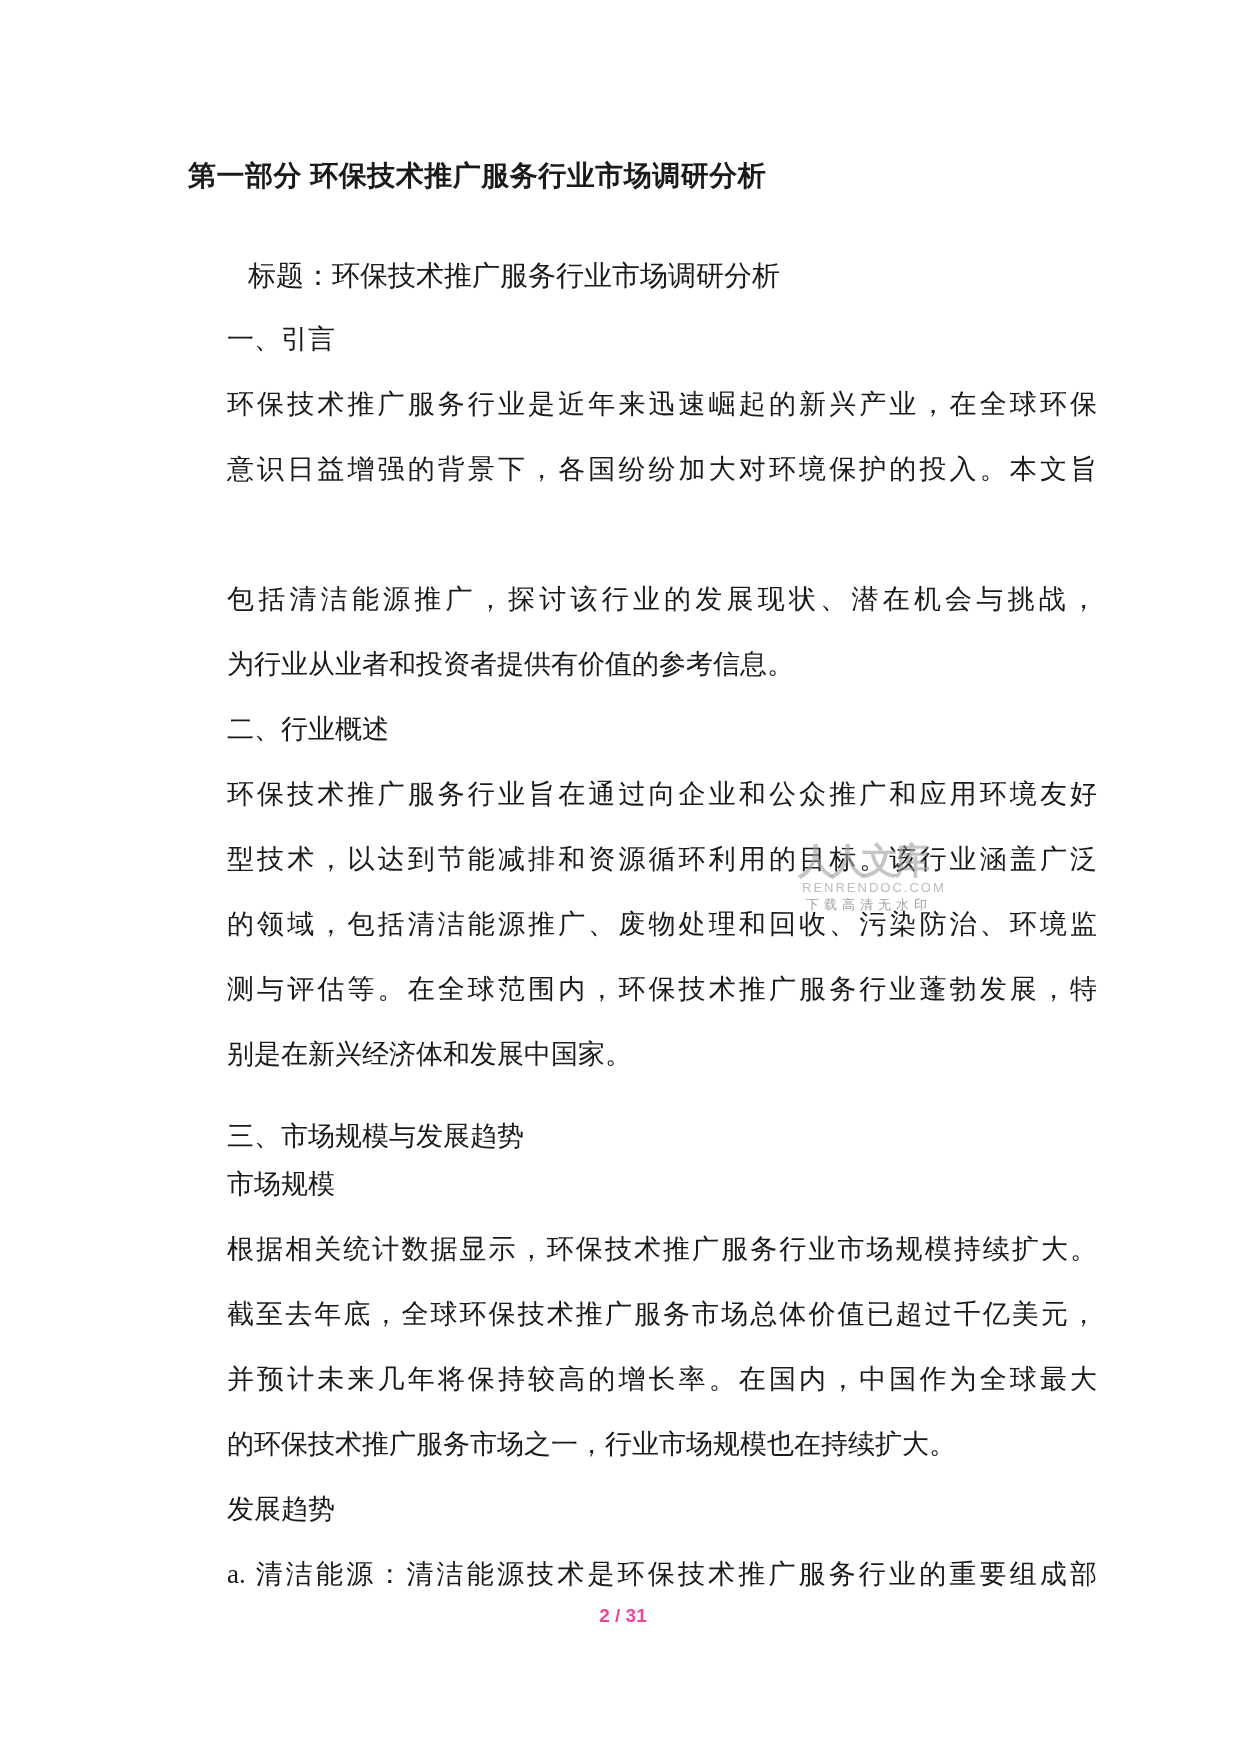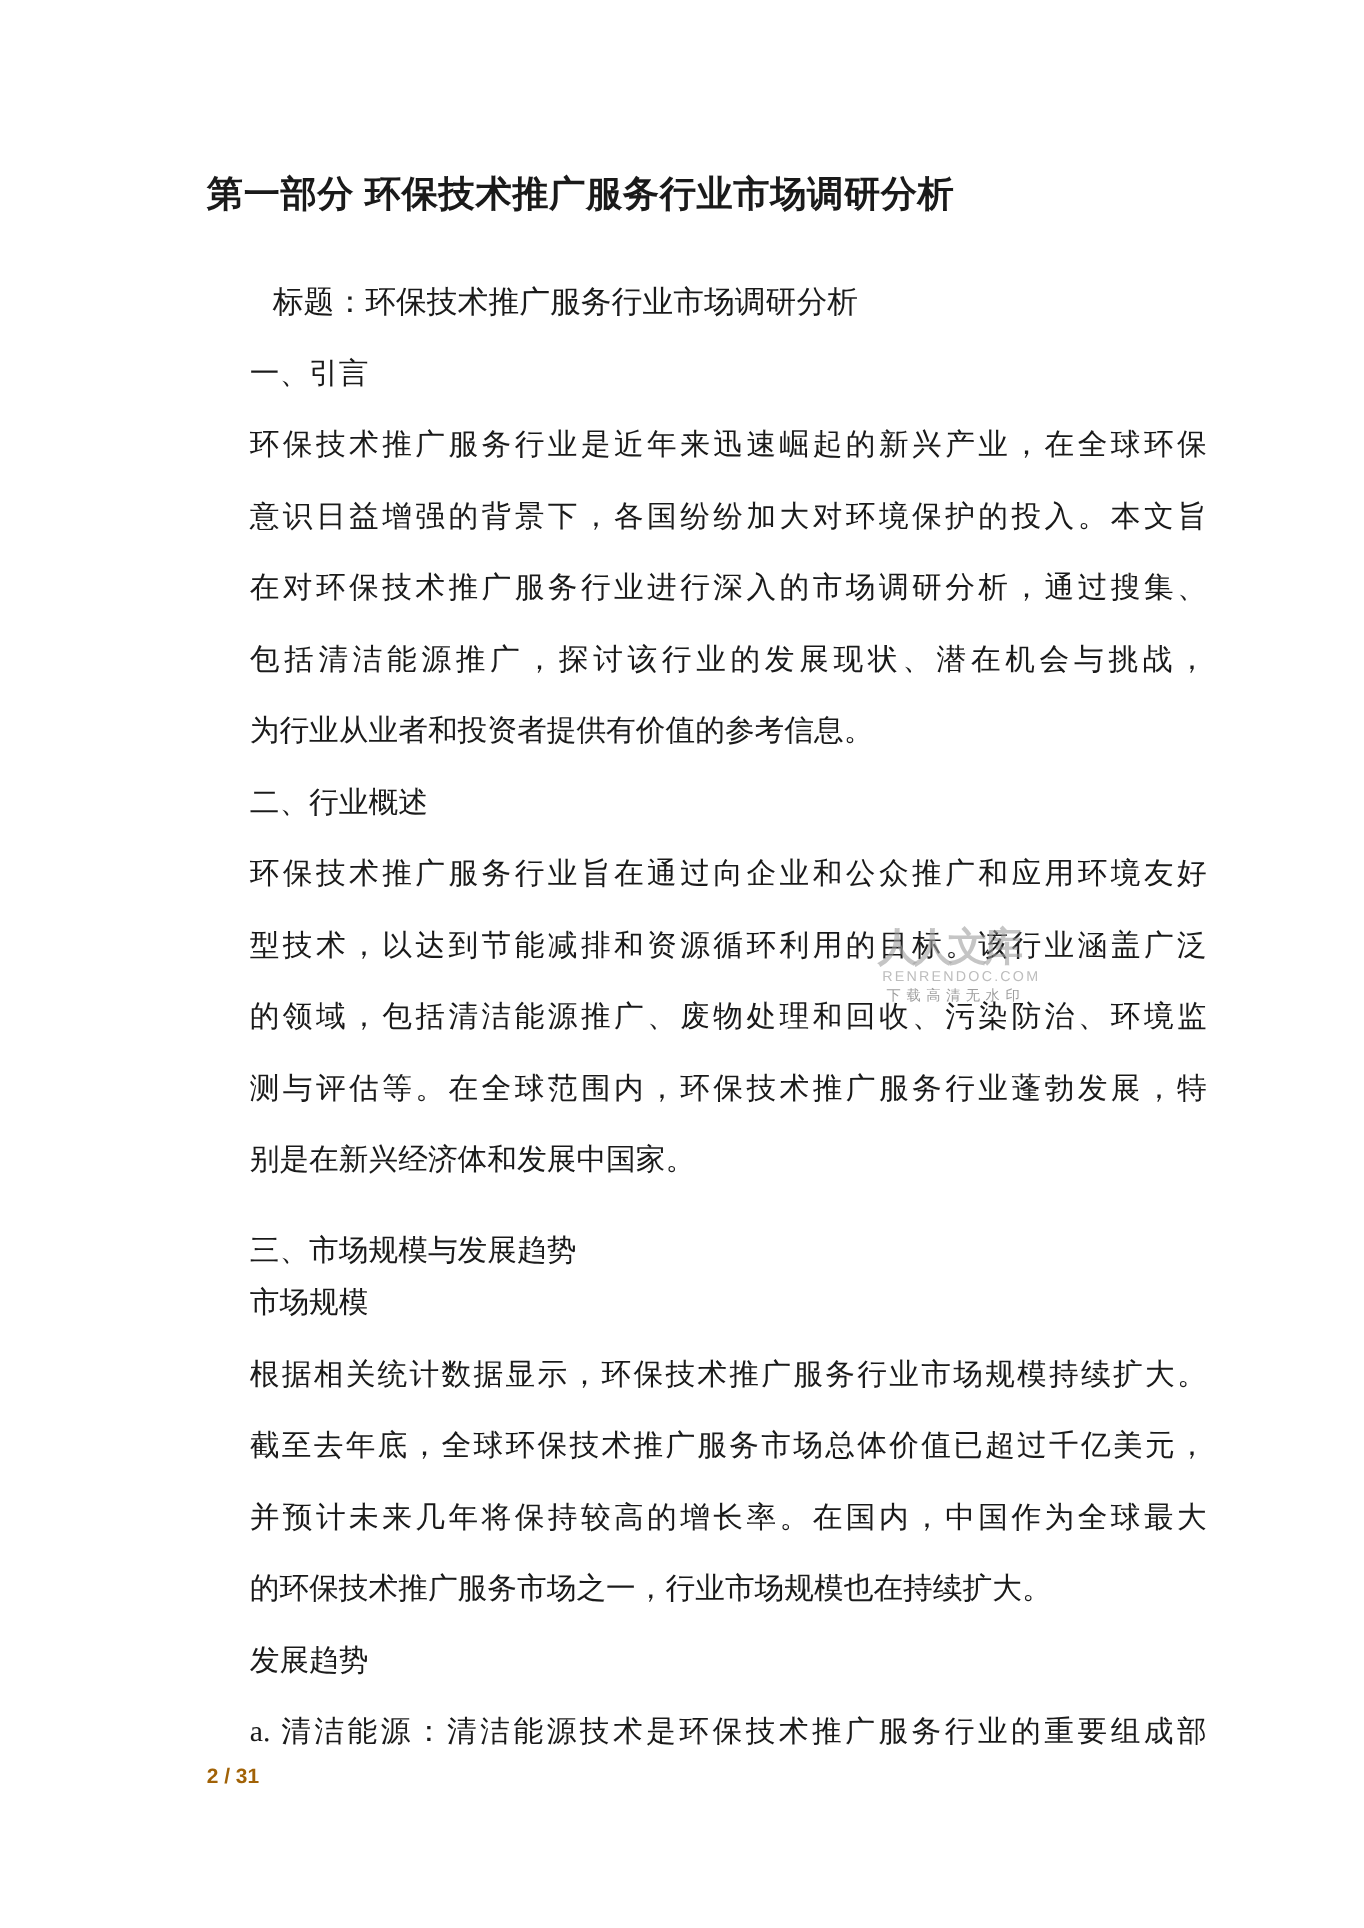--- a/index.html
+++ b/index.html
@@ -11,21 +11,21 @@
     overflow:hidden;
     font-family:"Liberation Serif","DejaVu Serif",serif;
     color:#1a1a1a;
   }
   .doc-title{
     position:absolute;
     left:188px; top:156px;
     width:900px;
     font-family:"Liberation Sans","DejaVu Sans",sans-serif;
     font-weight:700;
-    font-size:33px;
+    font-size:28px;
     line-height:40px;
     letter-spacing:0.5px;
     white-space:nowrap;
   }
   .subtitle{
     position:absolute;
     left:188px; top:258px;
     width:870px;
     padding-left:60px;
     box-sizing:border-box;
@@ -43,26 +43,26 @@
     margin-left:39px;
   }
   .just{
     text-align:justify;
     text-align-last:justify;
   }
   .pagenum{
     position:absolute;
     left:188px; top:1603px;
     width:870px;
-    text-align:left;
+    text-align:center;
     font-family:"Liberation Sans","DejaVu Sans",sans-serif;
     font-weight:700;
     font-size:19px;
     line-height:26px;
-    color:#a16207;
+    color:#ec4899;
   }
   .watermark{
     position:absolute;
     left:798px; top:842px;
     width:240px;
     z-index:2;
     pointer-events:none;
     text-align:left;
   }
   .wm-logo{
@@ -102,21 +102,20 @@
 
 <div class="page">
 
   <div class="doc-title">第一部分 环保技术推广服务行业市场调研分析</div>
 
   <div class="subtitle">标题：环保技术推广服务行业市场调研分析</div>
 
   <div class="line" style="top:321px">一、引言</div>
   <div class="line just" style="top:386px">环保技术推广服务行业是近年来迅速崛起的新兴产业，在全球环保</div>
   <div class="line just" style="top:451px">意识日益增强的背景下，各国纷纷加大对环境保护的投入。本文旨</div>
-  <div class="line just" style="top:516px">在对环保技术推广服务行业进行深入的市场调研分析，通过搜集、</div>
   <div class="line just" style="top:581px">包括清洁能源推广，探讨该行业的发展现状、潜在机会与挑战，</div>
   <div class="line" style="top:646px">为行业从业者和投资者提供有价值的参考信息。</div>
   <div class="line" style="top:711px">二、行业概述</div>
   <div class="line just" style="top:776px">环保技术推广服务行业旨在通过向企业和公众推广和应用环境友好</div>
   <div class="line just" style="top:841px">型技术，以达到节能减排和资源循环利用的目标。该行业涵盖广泛</div>
   <div class="line just" style="top:971px">测与评估等。在全球范围内，环保技术推广服务行业蓬勃发展，特</div>
   <div class="line just" style="top:906px">的领域，包括清洁能源推广、废物处理和回收、污染防治、环境监</div>
   <div class="line" style="top:1036px">别是在新兴经济体和发展中国家。</div>
   <div class="line" style="top:1118px">三、市场规模与发展趋势</div>
   <div class="line" style="top:1166px">市场规模</div>

